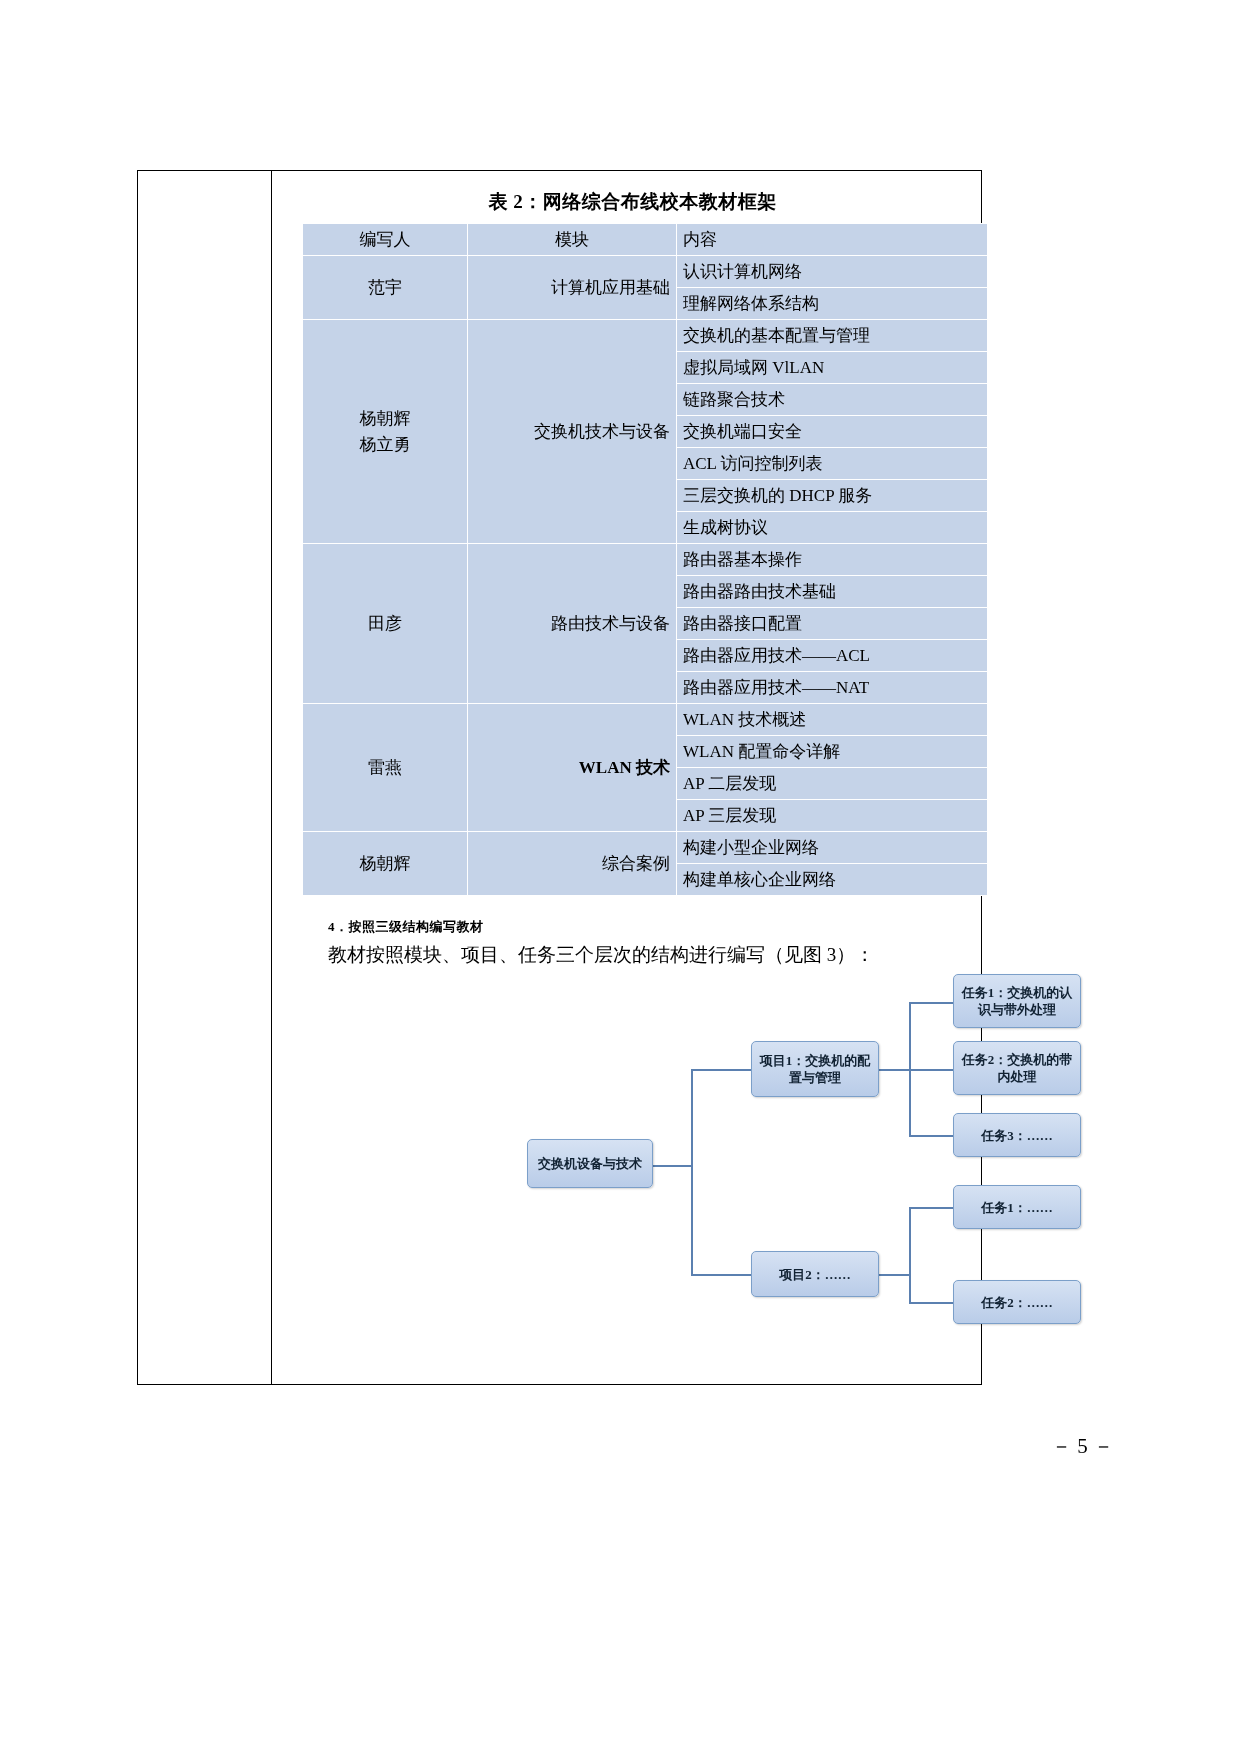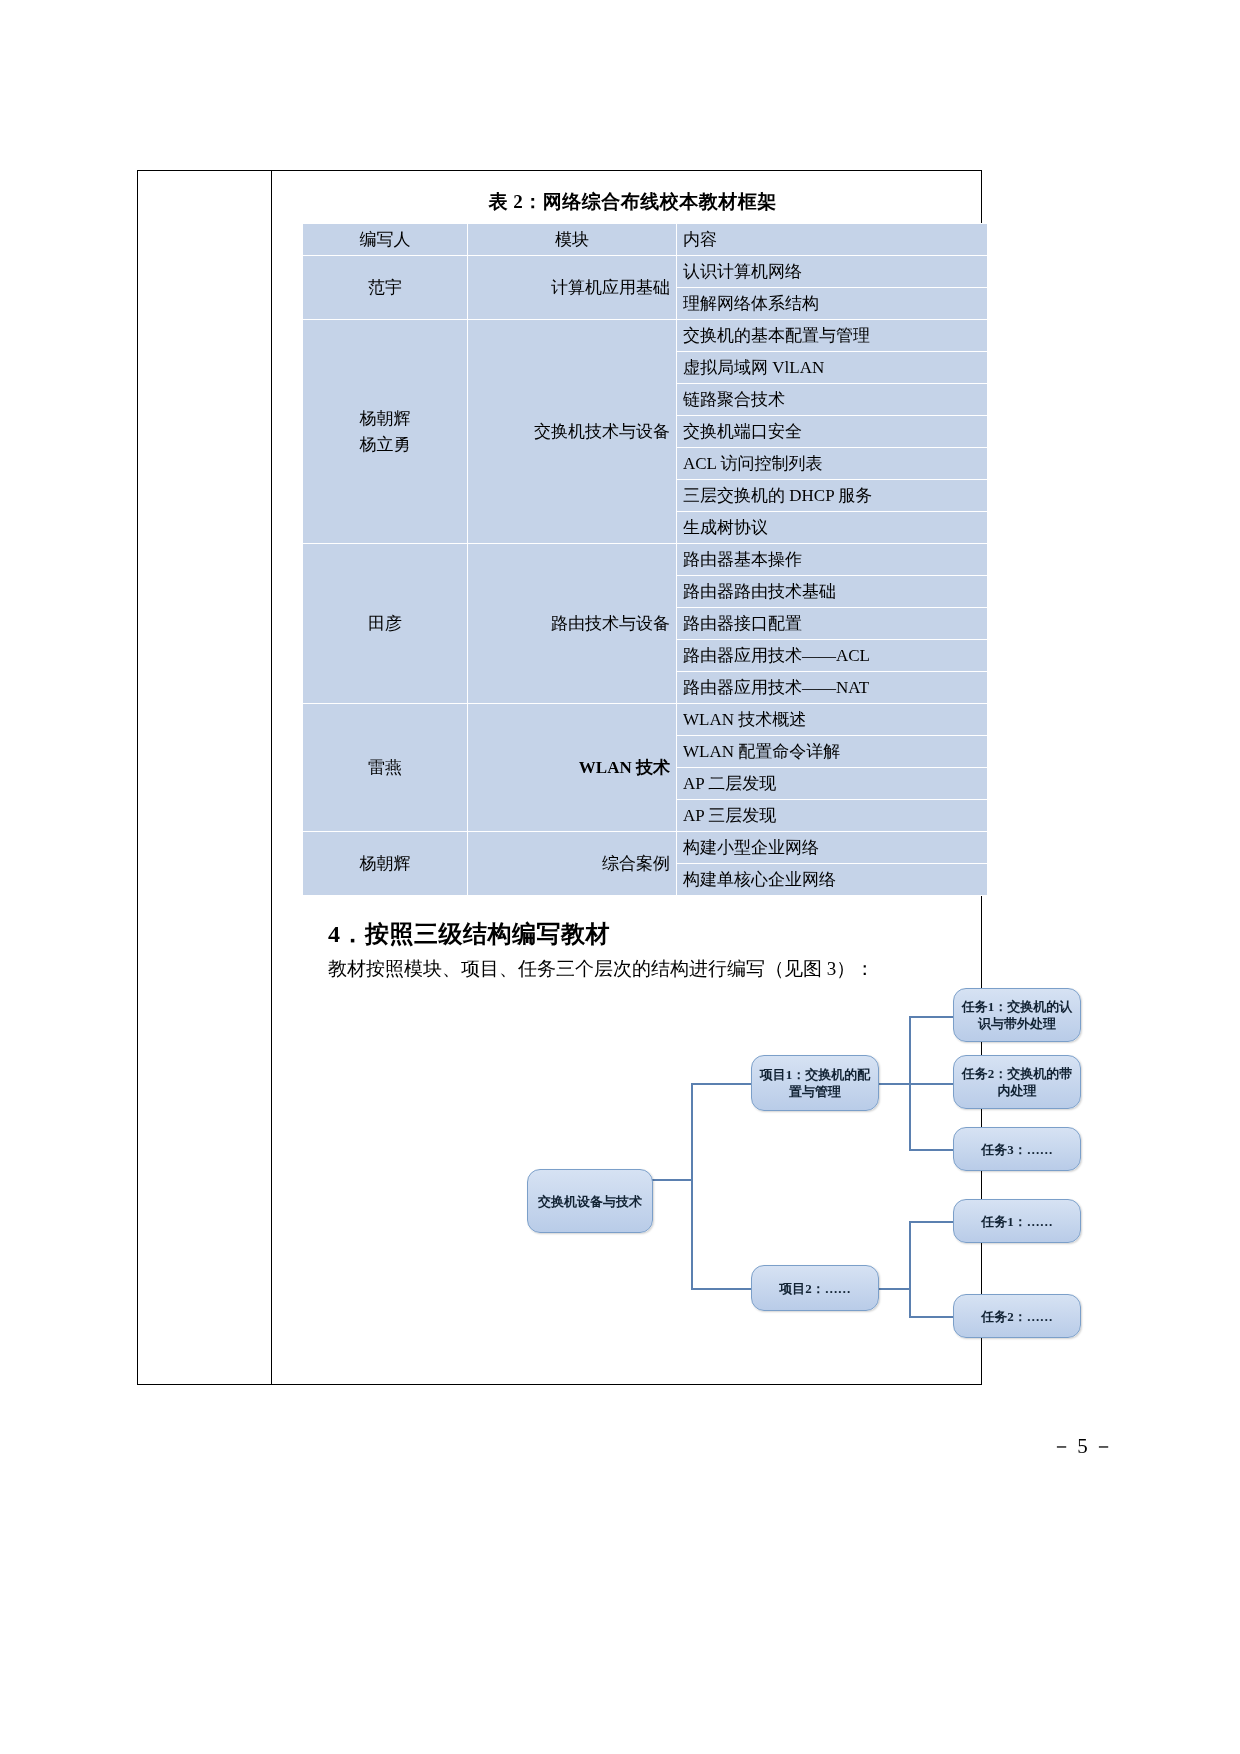--- a/index.html
+++ b/index.html
@@ -63,21 +63,21 @@
     font-weight:normal;
   }
   .col-author { width:152px; text-align:center;margin-top:32px; }
   .col-module { width:196px; text-align:right; }
   .col-content { width:298px; text-align:left; padding-left:10px; }
   .bold-cell { font-weight:bold; }
   .multi-line { line-height:1.5; }
 
   
   .sec-head {
-    font-size:24px;
+    font-size:13px;
     font-weight:bold;
     margin:22px 0 4px 26px;
     letter-spacing:0.5px;
   }
   .sec-para {
     font-size:19px;
     margin:2px 0 0 26px;
     line-height:1.55;
   }
   .body-para {
@@ -93,21 +93,21 @@
   .diagram {
     position:relative;
     width:100%;
     height:330px;
     margin-top:10px;
   }
   .node {
     position:absolute;
     background:linear-gradient(#d6e2f3,#b9cce8);
     border:1px solid #7b9fc9;
-    border-radius:13px;
+    border-radius:5px;
     font-size:13px;
     font-weight:bold;
     color:#123;
     display:flex;
     align-items:center;
     justify-content:center;
     text-align:center;
     box-sizing:border-box;
     padding:3px 5px;
     line-height:1.35;
@@ -242,21 +242,21 @@
         <div class="connector" style="left:607px; top:23px; width:2px; height:135px;"></div>
         <div class="connector" style="left:607px; top:23px; width:45px; height:2px;"></div>
         <div class="connector" style="left:607px; top:90px; width:45px; height:2px;"></div>
         <div class="connector" style="left:607px; top:156px; width:45px; height:2px;"></div>
 
         <div class="connector" style="left:575px; top:295px; width:32px; height:2px;"></div>
         <div class="connector" style="left:607px; top:228px; width:2px; height:97px;"></div>
         <div class="connector" style="left:607px; top:228px; width:45px; height:2px;"></div>
         <div class="connector" style="left:607px; top:323px; width:45px; height:2px;"></div>
 
-        <div class="node" style="left:225px; top:176px; width:126px; height:64px;">交换机设备与技术</div>
+        <div class="node" style="left:225px; top:160px; width:126px; height:49px;">交换机设备与技术</div>
 
         <div class="node" style="left:449px; top:62px; width:128px; height:56px;">项目1：交换机的配置与管理</div>
         <div class="node" style="left:449px; top:272px; width:128px; height:46px;">项目2：……</div>
 
         <div class="node" style="left:651px; top:-5px; width:128px; height:54px;">任务1：交换机的认识与带外处理</div>
         <div class="node" style="left:651px; top:62px; width:128px; height:54px;">任务2：交换机的带内处理</div>
         <div class="node" style="left:651px; top:134px; width:128px; height:44px;">任务3：……</div>
         <div class="node" style="left:651px; top:206px; width:128px; height:44px;">任务1：……</div>
         <div class="node" style="left:651px; top:301px; width:128px; height:44px;">任务2：……</div>
       </div>

